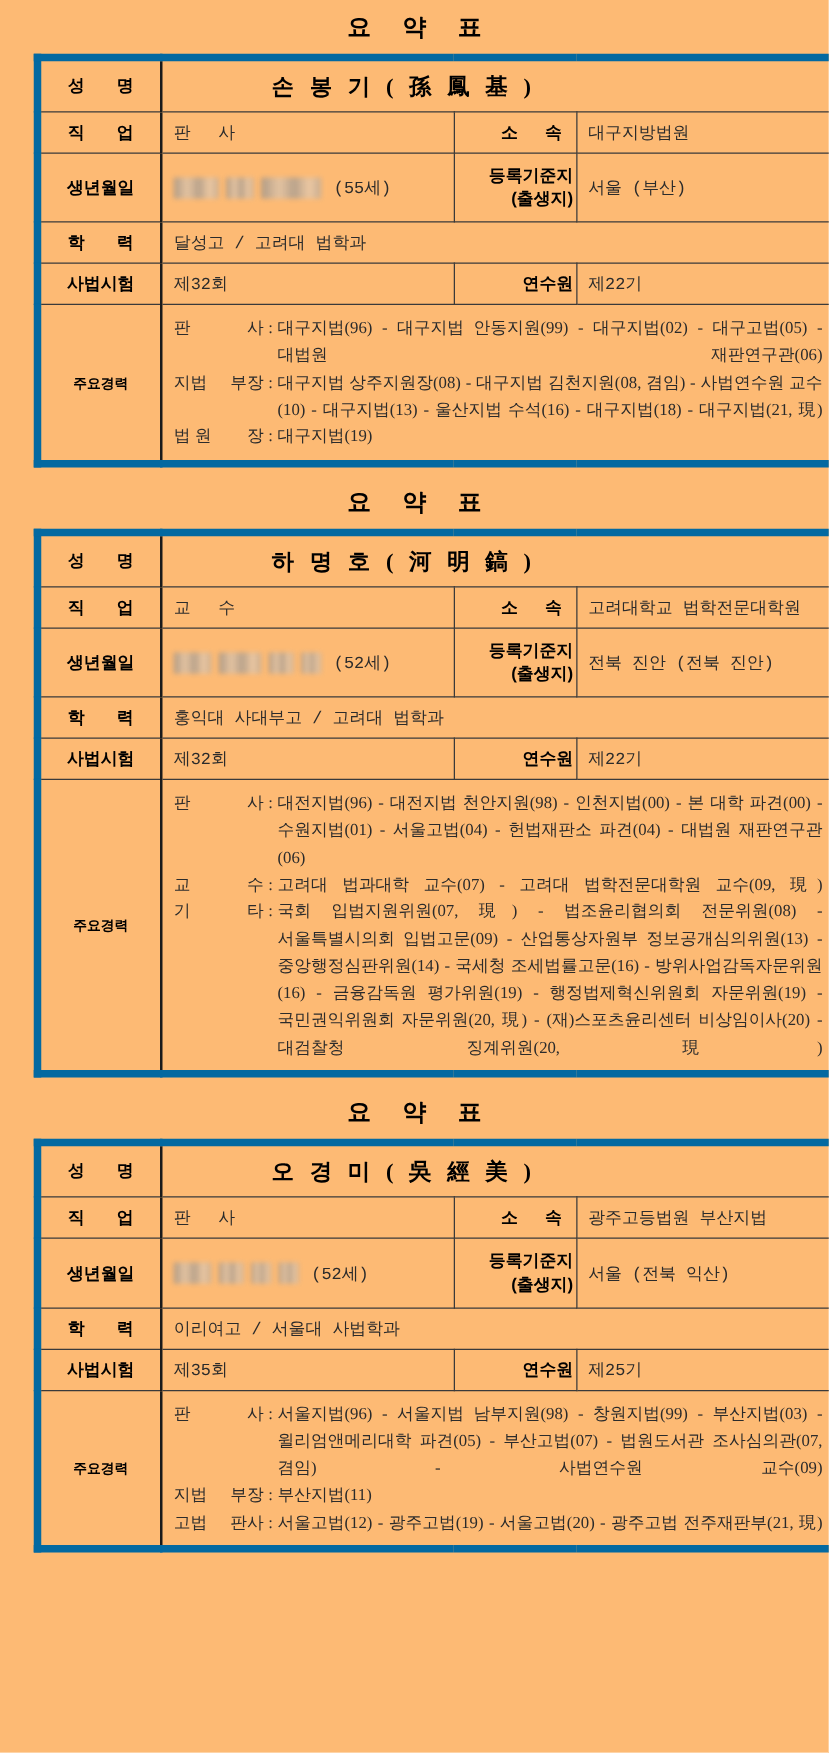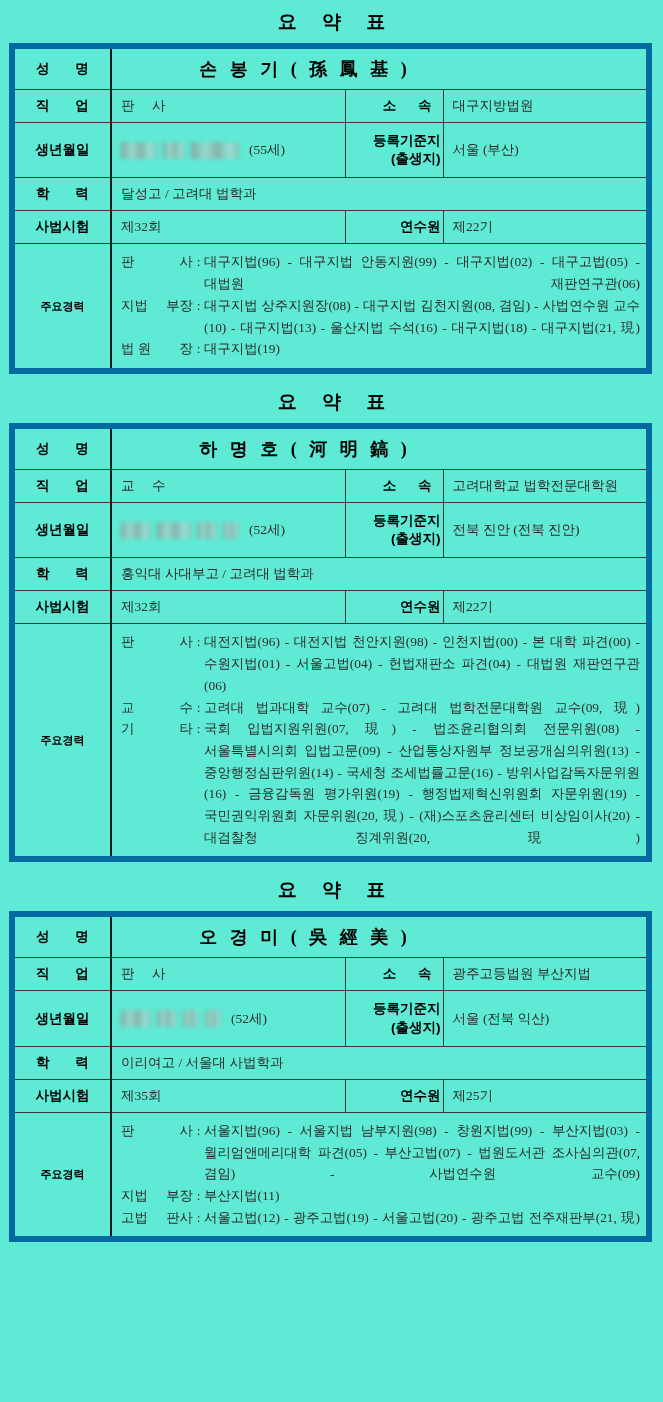--- a/index.html
+++ b/index.html
@@ -10,22 +10,22 @@
   }
   body {
     width: 663px;
     font-family: "Liberation Serif", "DejaVu Serif", serif;
     color: #111111;
     -webkit-font-smoothing: antialiased;
   }
   .page {
     width: 663px;
     min-height: 1402px;
-    padding: 0 9px;
-    background: #5eead4;
+    padding: 0 27px;
+    background: #fdba74;
   }
   .card {
     margin-bottom: 6px;
   }
   .doc-title {
     text-align: center;
     font-family: "Liberation Sans", "DejaVu Sans", sans-serif;
     font-weight: bold;
     font-size: 19px;
     letter-spacing: 10px;
@@ -61,21 +61,21 @@
     text-indent: 11px;
   }
   .lbl.tall {
     padding: 14px 2px !important;
     font-family: Liberation Serif, serif;
   }
   .val {
     font-size: 13.5px;
     color: #2b2b2b;
     padding: 7px 0 7px 9px !important;
-    font-family: Liberation Serif, serif;
+    font-family: Liberation Mono, monospace;
   }
   .val.spread {
     letter-spacing: 7px;
   }
   .name-cell {
     text-align: center;
     font-family: Liberation Serif, serif;
     font-weight: bold;
     font-size: 18px;
     letter-spacing: 4px;

